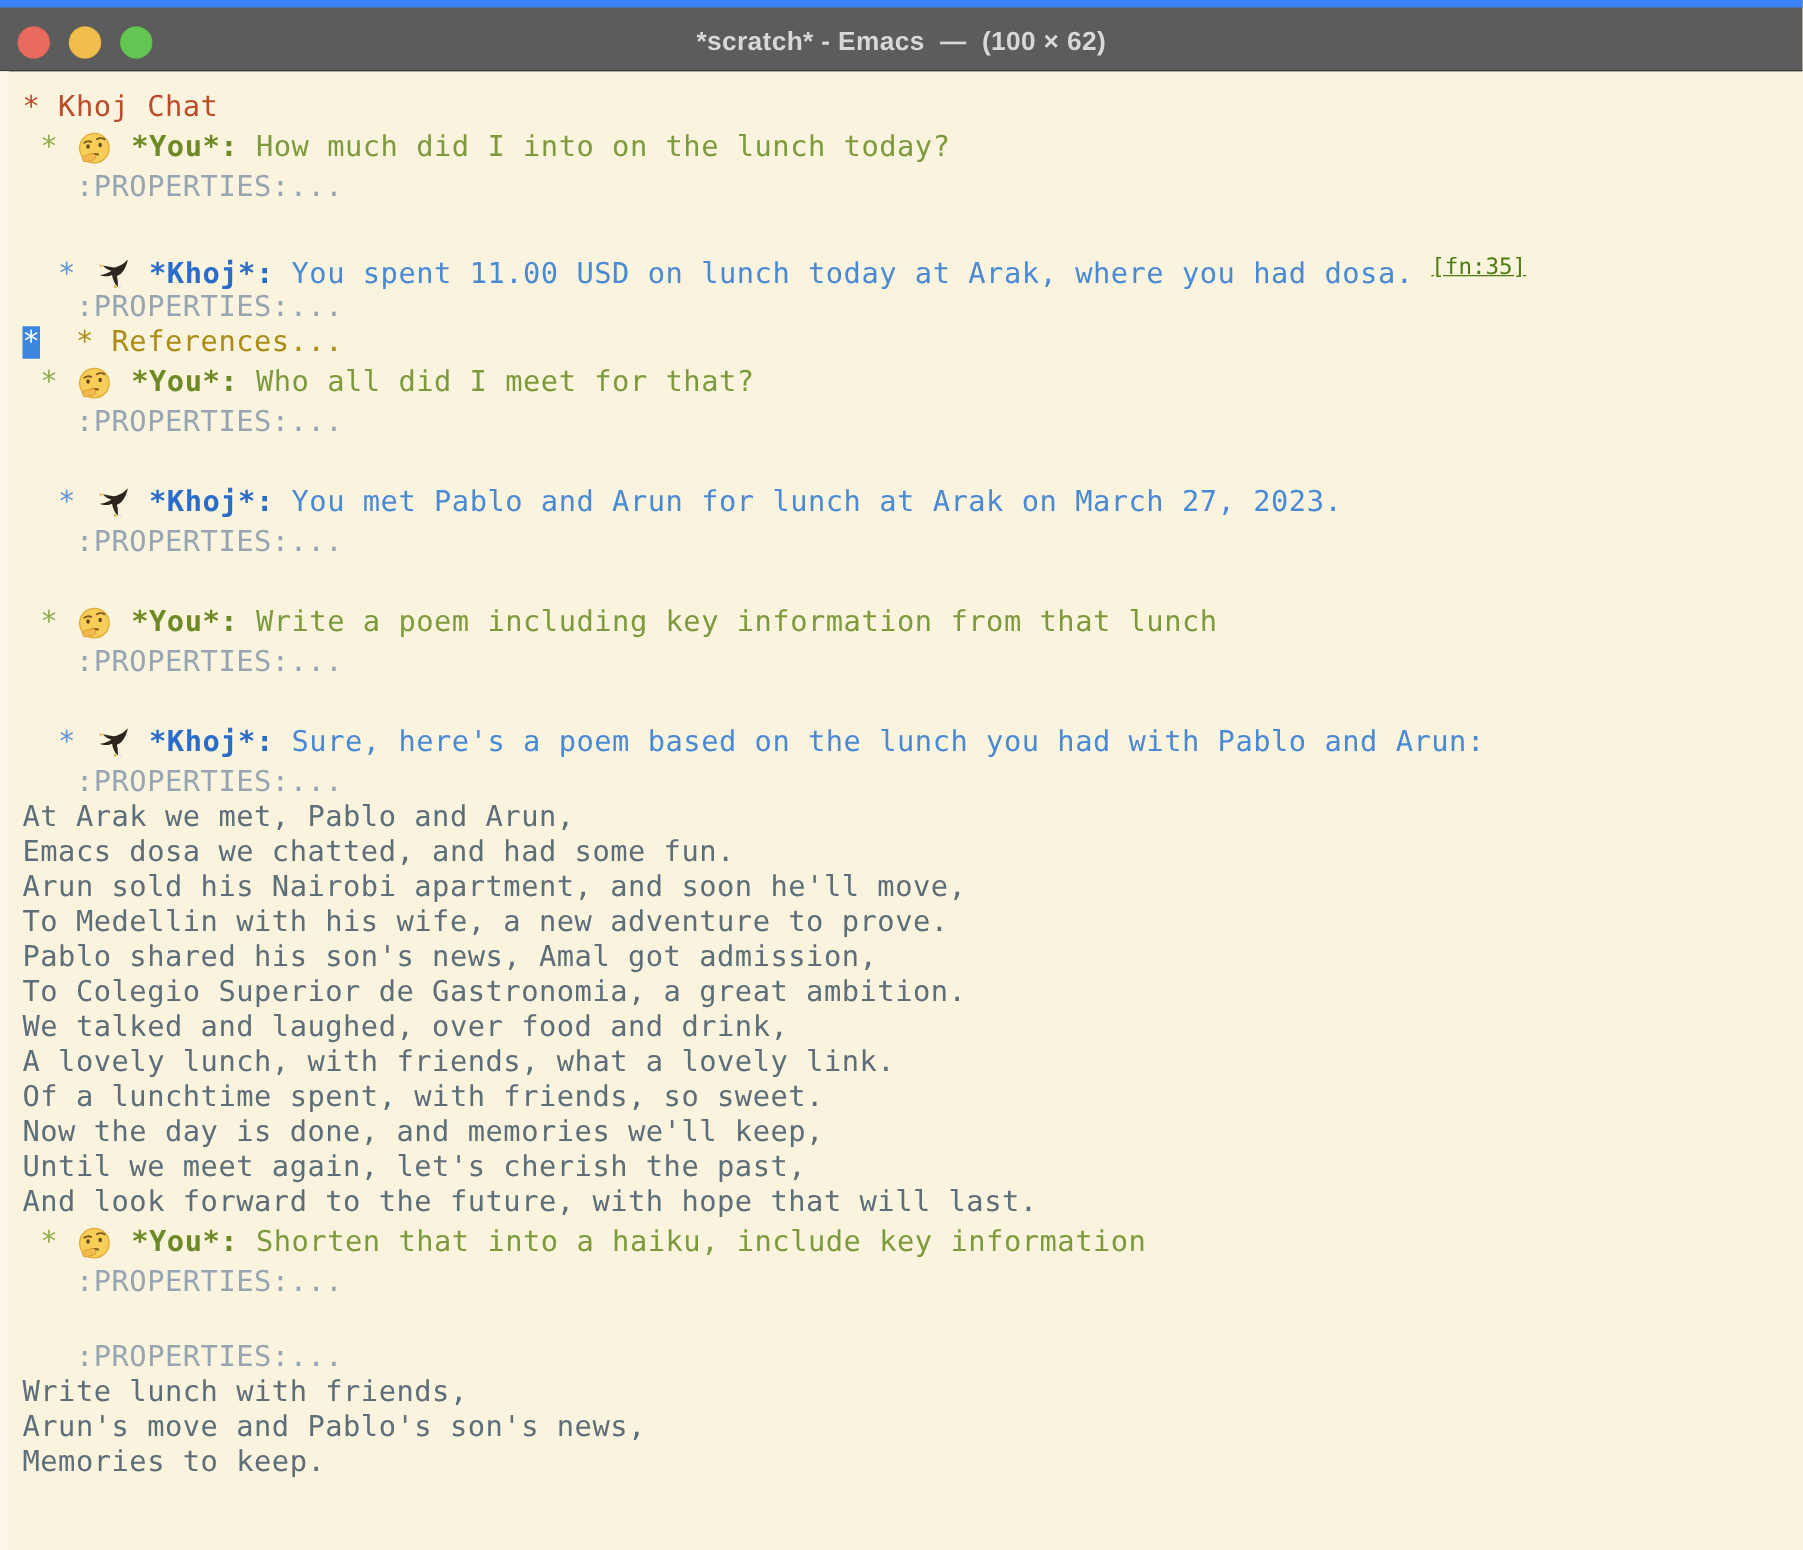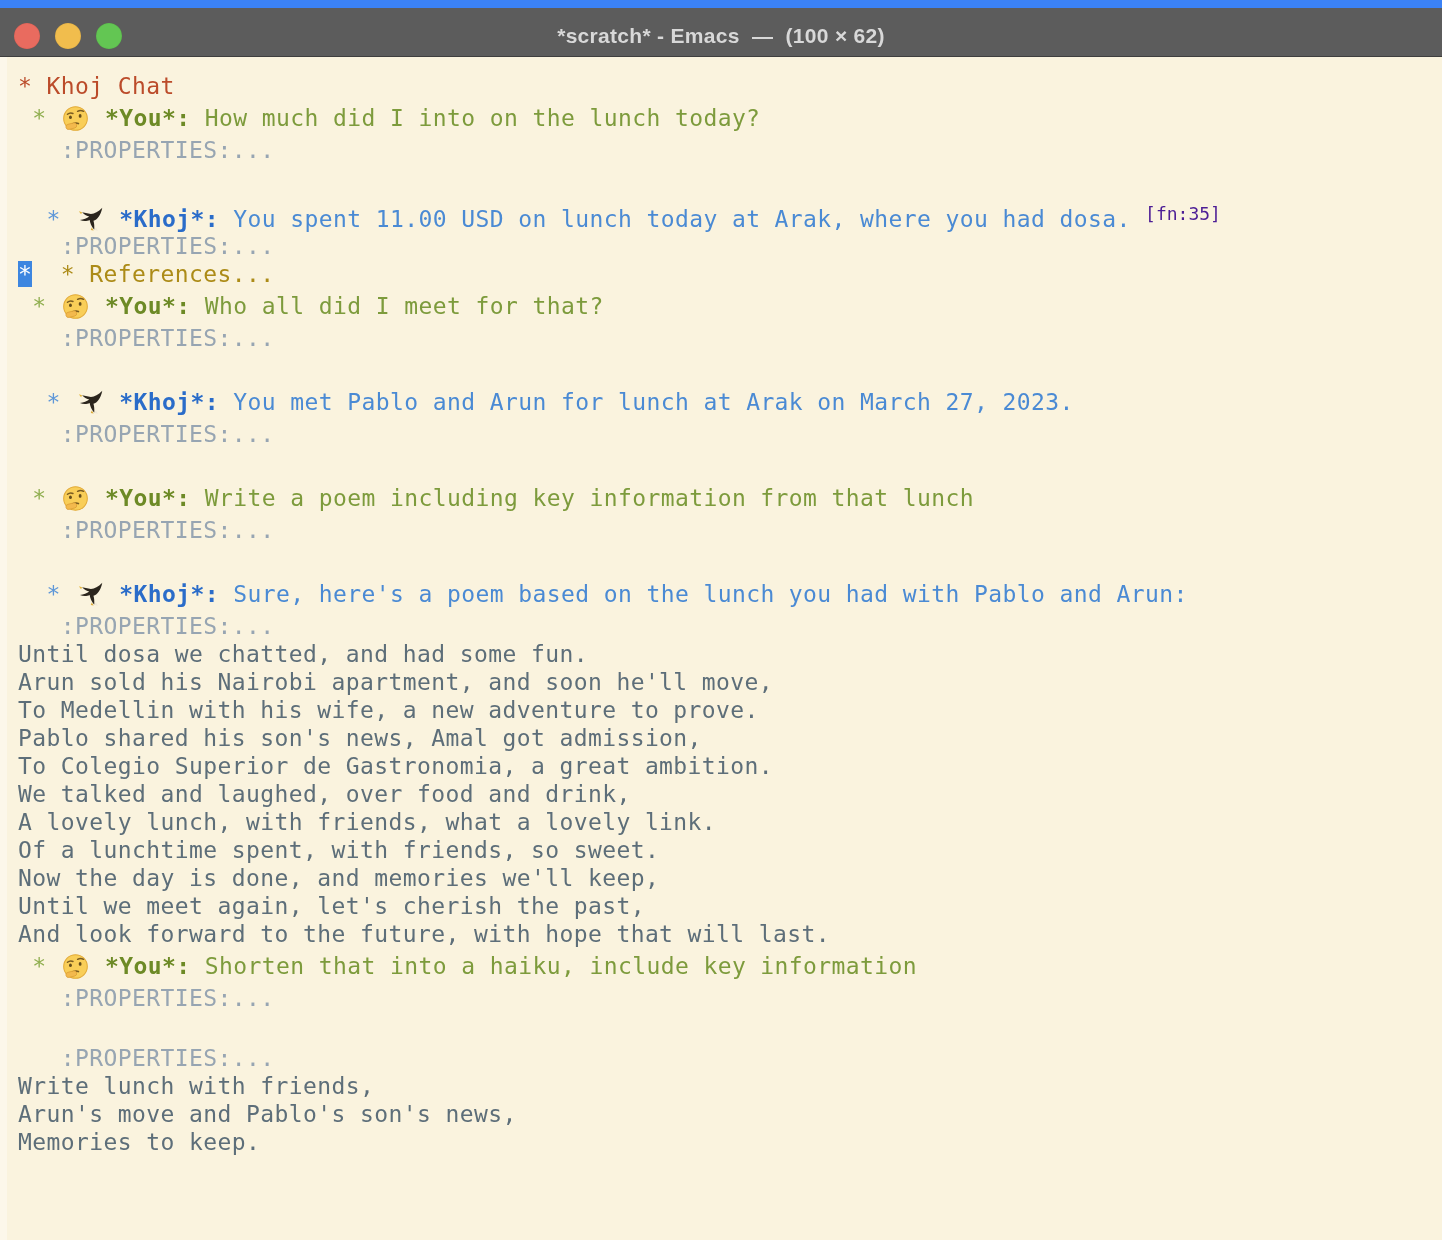--- a/index.html
+++ b/index.html
@@ -5,21 +5,21 @@
   html,body{margin:0;padding:0;}
   body{
     width:1442px;height:1240px;overflow:hidden;
     background:#faf3de;
     font-family:"DejaVu Sans Mono", monospace;
   }
   
   .titlebar{
     position:relative;width:1442px;height:57px;
     background:#5c5c5c;
-    border-top:8px solid #3b82f6;
+    border-top:6px solid #3b82f6;
     border-bottom:1px solid #3e3e3e;
     box-sizing:border-box;
   }
   .traffic{position:absolute;top:15px;left:14px;display:flex;gap:15px;}
   .tl{width:26px;height:26px;border-radius:50%;box-shadow:inset 0 0 1px rgba(0,0,0,.25);}
   .tl.red{background:#e96b5f;}
   .tl.yellow{background:#f1bd4d;}
   .tl.green{background:#63c653;}
   .title{
     position:absolute;left:0;right:0;top:0;height:55px;
@@ -47,21 +47,21 @@
   .s-ustar{color:#8fae4f;}
   .s-ub{color:#6d8a26;font-weight:bold;}
   .s-u{color:#7d9b3c;}
   .s-kstar{color:#5e97d8;}
   .s-kb{color:#2a6cc9;font-weight:bold;text-align:center;}
   .s-k{color:#4a8ad4;}
   .s-props{color:#97a5b2;}
   .s-refs{color:#ac8b17;}
   .s-cur{background:#3d86e0;color:#ffffff;}
   .s-body{color:#5d6e79;}
-  .s-fn{color:#4c1d95;font-size:18px;vertical-align:7px;letter-spacing:0;cursor:pointer;}
+  .s-fn{color:#4d7c0f;font-size:18px;vertical-align:7px;text-decoration:underline;letter-spacing:0;cursor:pointer;}
 </style>
 </head>
 <body>
 
 <div class="titlebar">
   <div class="traffic">
     <div class="tl red"></div>
     <div class="tl yellow"></div>
     <div class="tl green"></div>
   </div>
@@ -126,21 +126,22 @@
         </svg></span><span class="s-u"> </span><span class="s-ub">*You*:</span><span class="s-u"> Write a poem including key information from that lunch</span></div>
     <div class="line"><span class="s-props">   :PROPERTIES:...</span></div>
     <div class="line blank"></div>
     <div class="line hd"><span class="s-kstar">  * </span><span class="icon"><svg viewBox="0 0 32 32" width="27" height="27">
           <path fill="#2b251d" d="M30 2 C25 7 21 9 16.5 9.5 L6 7.5 C9 10.5 12 12 14.5 12.5 C11.5 14.5 8 16 3.5 16.5 C7.5 18.5 12 18 15 16.5 C15.5 20 17 24.5 20.5 28 C20.6 24 20.5 20.5 19.5 17.5 C24 16.5 28 11 30 2 Z"></path>
           <path fill="#e4b63c" d="M6 7.5 L2.2 6.3 L4.8 9.8 Z"></path>
           <path fill="#efe9d8" d="M20.5 28 L24.8 29.6 L22.4 25.2 Z"></path>
           <path fill="#d8a833" d="M17.5 25.5 l2.2 3.4 l-3.4 -0.6 Z"></path>
         </svg></span><span class="s-k"> </span><span class="s-kb">*Khoj*:</span><span class="s-k"> Sure, here's a poem based on the lunch you had with Pablo and Arun:</span></div>
     <div class="line"><span class="s-props">   :PROPERTIES:...</span></div>
-    <div class="line"><span class="s-body">Until dosa we chatted, and had some fun.</span></div>
+    <div class="line"><span class="s-body">At Arak we met, Pablo and Arun,</span></div>
+    <div class="line"><span class="s-body">Emacs dosa we chatted, and had some fun.</span></div>
     <div class="line"><span class="s-body">Arun sold his Nairobi apartment, and soon he'll move,</span></div>
     <div class="line"><span class="s-body">To Medellin with his wife, a new adventure to prove.</span></div>
     <div class="line"><span class="s-body">Pablo shared his son's news, Amal got admission,</span></div>
     <div class="line"><span class="s-body">To Colegio Superior de Gastronomia, a great ambition.</span></div>
     <div class="line"><span class="s-body">We talked and laughed, over food and drink,</span></div>
     <div class="line"><span class="s-body">A lovely lunch, with friends, what a lovely link.</span></div>
     <div class="line"><span class="s-body">Of a lunchtime spent, with friends, so sweet.</span></div>
     <div class="line"><span class="s-body">Now the day is done, and memories we'll keep,</span></div>
     <div class="line"><span class="s-body">Until we meet again, let's cherish the past,</span></div>
     <div class="line"><span class="s-body">And look forward to the future, with hope that will last.</span></div>

